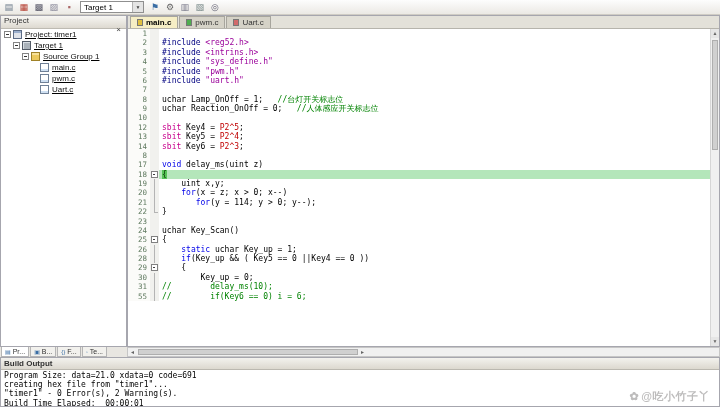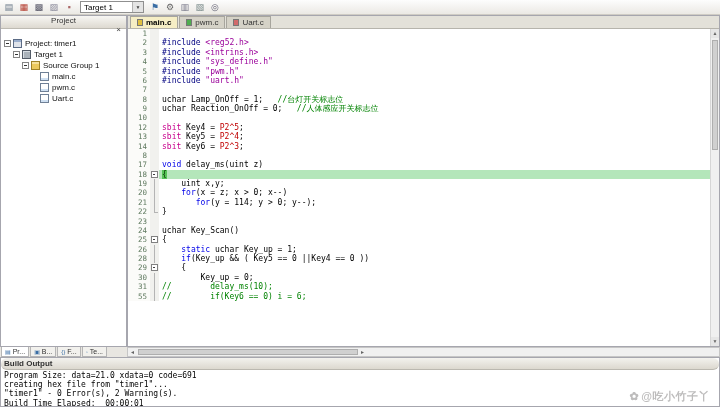--- a/index.html
+++ b/index.html
@@ -34,25 +34,25 @@
     font-size:5px; line-height:10px; text-align:center; color:#444;
   }
 
   
   .project-panel{
     position:absolute; left:0; top:15px; width:127px; height:332px;
     background:#fff; border:1px solid #a6a6ae;
   }
   .panel-header{
     height:13px; background:linear-gradient(#f7f6f3,#ddd9d0);
-    border-bottom:1px solid #bdbab2; display:flex; align-items:center;
+    border-bottom:1px solid #bdbab2; display:flex; 
     padding:0 3px; color:#333;flex-direction:column;
   }
   .panel-close{ margin-left:auto; width:9px; text-align:center; color:#444; cursor:default; }
-  .tree{ position:absolute; top:13px; left:0; right:0; bottom:0; overflow:hidden; padding-top:9px; }
+  .tree{ position:absolute; top:13px; left:0; right:0; bottom:0; overflow:hidden; padding-top:0;text-decoration:underline; }
   .tree-row{ display:flex; align-items:center; height:11px; white-space:nowrap; }
   .exp{
     width:7px; height:7px; border:1px solid #848484; background:#fff;
     position:relative; margin-right:2px; flex:0 0 7px;
   }
   .exp::after{
     content:""; position:absolute; left:1px; top:2px; width:3px; height:1px; background:#333;
   }
   .exp-spacer{ width:9px; flex:0 0 9px; }
   .tico{ width:9px; height:9px; margin-right:3px; flex:0 0 9px; display:inline-block; }
@@ -149,21 +149,21 @@
   .btab-ico{ font-size:6px; color:#3a6ea5; }
 
   
   .build-panel{
     position:absolute; left:0; top:357px; width:720px; height:50px;
     background:#fff; border:1px solid #a6a6ae;
   }
   .build-header{
     height:12px; background:linear-gradient(#f3f2ee,#dcd8cf);
     border-bottom:1px solid #bbb8b0; display:flex; align-items:center;
-    padding-left:3px; font-weight:bold; color:#333;border-radius:6px;
+    padding-left:3px; font-weight:bold; color:#333;
   }
   .build-body{
     position:absolute; left:0; right:0; top:12px; bottom:0;
     font-family:"DejaVu Sans Mono", monospace; font-size:8px;
     line-height:9.2px; padding:1px 3px; white-space:pre; overflow:hidden;
   }
   .bo-line{ height:9.2px; }
 
   .watermark{
     position:absolute; right:10px; bottom:3px;

